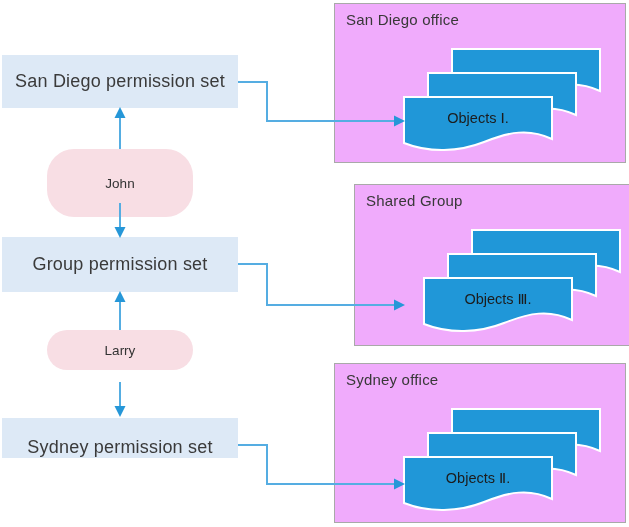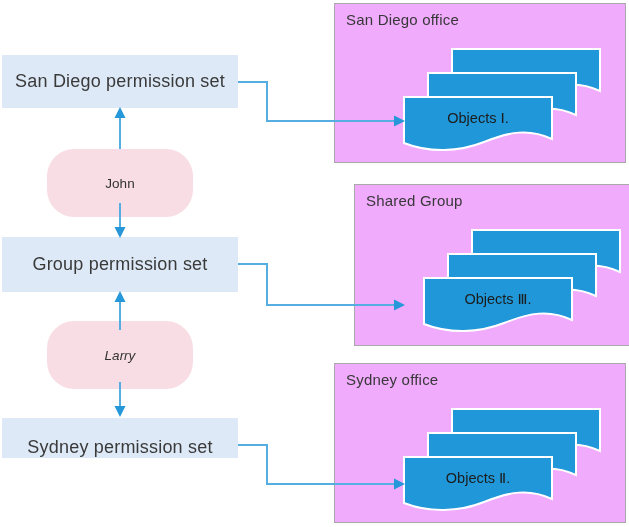--- a/index.html
+++ b/index.html
@@ -50,21 +50,21 @@
   <div class="pset" style="top:237px;height:55px;">
     <span>Group permission set</span>
   </div>
   <div class="pset" style="top:418px;height:40px;align-items:flex-end;">
     <span>Sydney permission set</span>
   </div>
 
   <div class="pill" style="top:149px;height:68px;">
     <span>John</span>
   </div>
-  <div class="pill" style="top:321px;height:68px;font-style:italic;">
+  <div class="pill" style="top:330px;height:40px;">
     <span>Larry</span>
   </div>
 
   <div class="group" style="top:3px;height:160px;">
     <div class="gtitle">San Diego office</div>
     <svg class="docs" width="290" height="158" viewBox="0 0 290 158">
       <g transform="translate(117,45)">
         <path class="doc-shape" d="M0,0 H148 V42 C125,31 105,35 80,45 C55,55 25,56 0,46 Z"></path>
       </g>
       <g transform="translate(93,69)">

